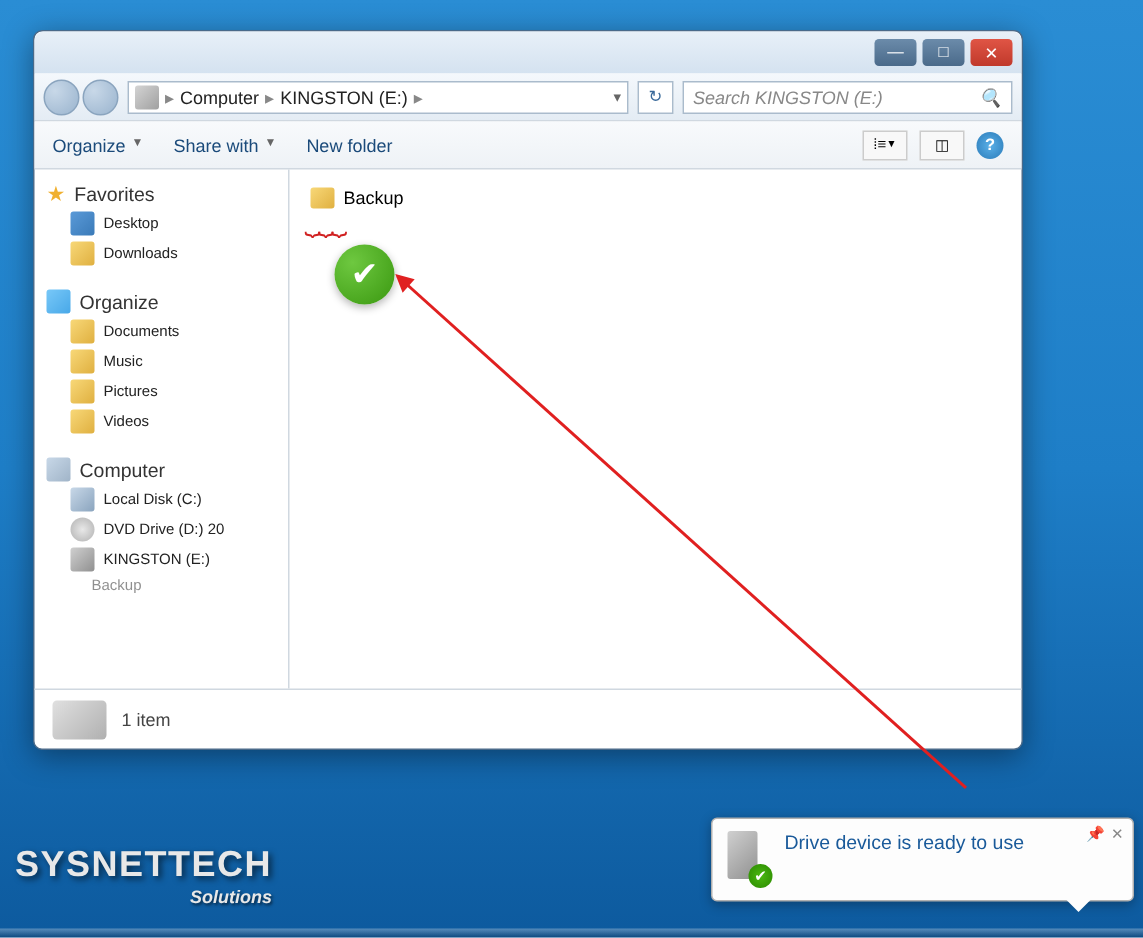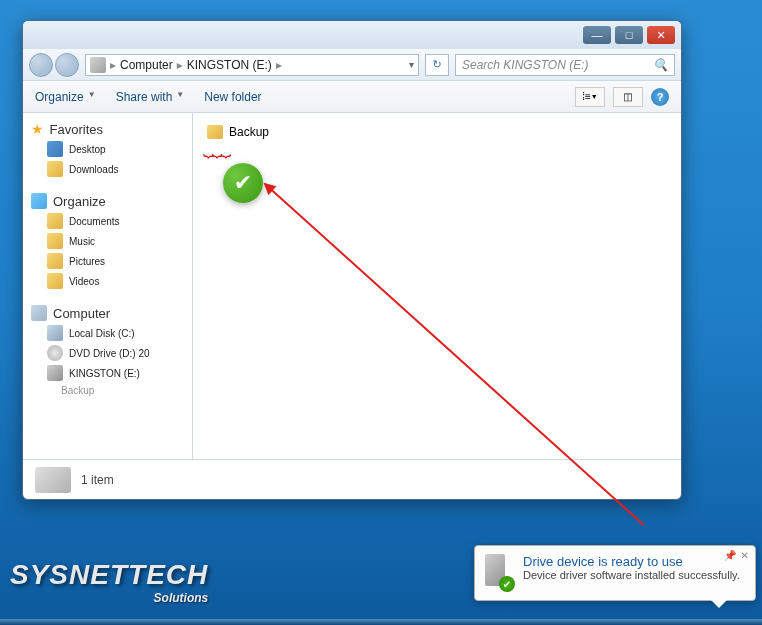--- a/index.html
+++ b/index.html
@@ -55,21 +55,21 @@
 .notification { position: absolute; right: 6px; bottom: 24px; width: 282px; height: 56px; background: #fdfdfd; border: 1px solid #b0b0b0; border-radius: 4px; box-shadow: 0 2px 8px rgba(0,0,0,0.3); padding: 8px 10px; display: flex; gap: 10px; }
 .notif-icon { width: 28px; height: 36px; position: relative; }
 .notif-device { width: 20px; height: 32px; background: linear-gradient(135deg, #d0d0d0, #909090); border-radius: 2px; }
 .notif-check { position: absolute; right: -2px; bottom: -2px; width: 16px; height: 16px; border-radius: 50%; background: radial-gradient(circle, #4ab810, #2a8800); color: #fff; font-size: 10px; display: flex; align-items: center; justify-content: center; }
 .notif-text { flex: 1; }
 .notif-title { color: #1a5a9a; font-size: 13px; }
 .notif-body { color: #444; font-size: 11px; }
 .notif-controls { position: absolute; right: 6px; top: 4px; display: flex; gap: 4px; font-size: 10px; color: #888; }
 .notif-tail { position: absolute; right: 28px; bottom: -8px; width: 0; height: 0; border-left: 8px solid transparent; border-right: 8px solid transparent; border-top: 8px solid #fdfdfd; }
 .watermark { position: absolute; left: 10px; bottom: 20px; color: #e8e8e8; font-family: Arial, sans-serif; }
-.watermark .line1 { font-size: 28px; font-weight: bold; letter-spacing: 1px; font-style: italic; text-shadow: 2px 2px 4px rgba(0,0,0,0.6); }
+.watermark .line1 { font-size: 24px; font-weight: bold; letter-spacing: 1px; text-shadow: 2px 2px 4px rgba(0,0,0,0.6); }
 .watermark .line2 { font-size: 12px; font-weight: bold; font-style: italic; text-align: right; text-shadow: 1px 1px 2px rgba(0,0,0,0.6); }
 .taskbar-edge { position: absolute; bottom: 0; left: 0; right: 0; height: 6px; background: linear-gradient(180deg, rgba(255,255,255,0.3), rgba(0,0,0,0.2)); }
 </style>
 </head>
 <body>
 
 <div class="window">
   <div class="titlebar">
     <div class="winbtn min">—</div>
     <div class="winbtn max">□</div>
@@ -189,21 +189,20 @@
   </div>
 </div>
 
 <div class="notification">
   <div class="notif-icon">
     <div class="notif-device"></div>
     <div class="notif-check">✔</div>
   </div>
   <div class="notif-text">
     <div class="notif-title">Drive device is ready to use</div>
-    <div class="notif-body">Device driver software installed successfully.</div>
   </div>
   <div class="notif-controls">
     <span>📌</span>
     <span>✕</span>
   </div>
   <div class="notif-tail"></div>
 </div>
 
 <div class="watermark">
   <div class="line1">SYSNETTECH</div>

